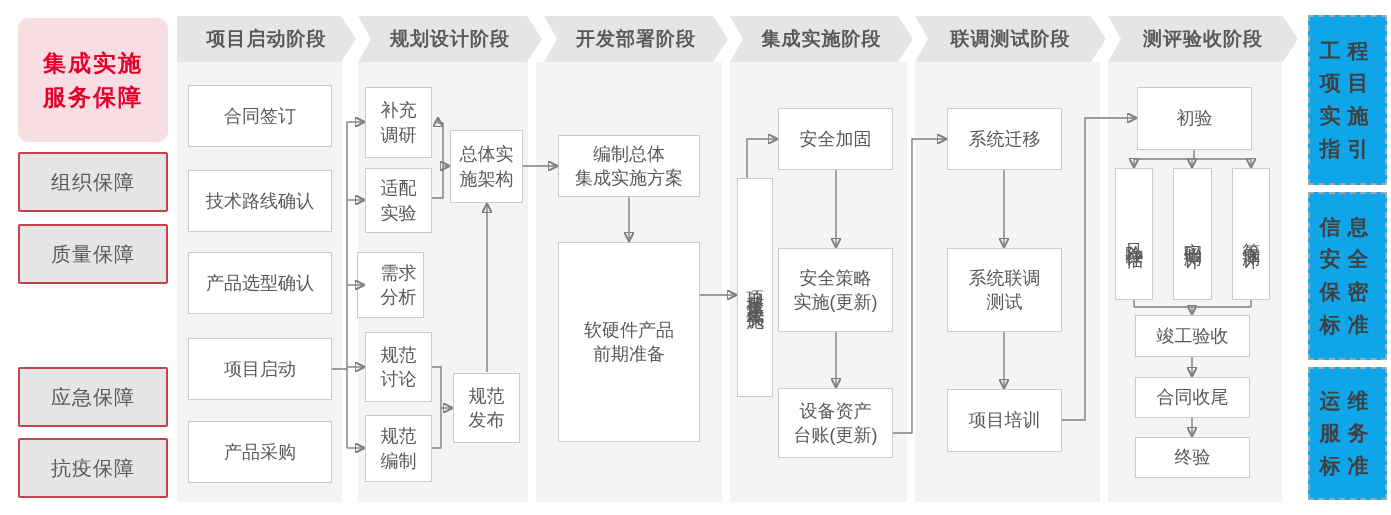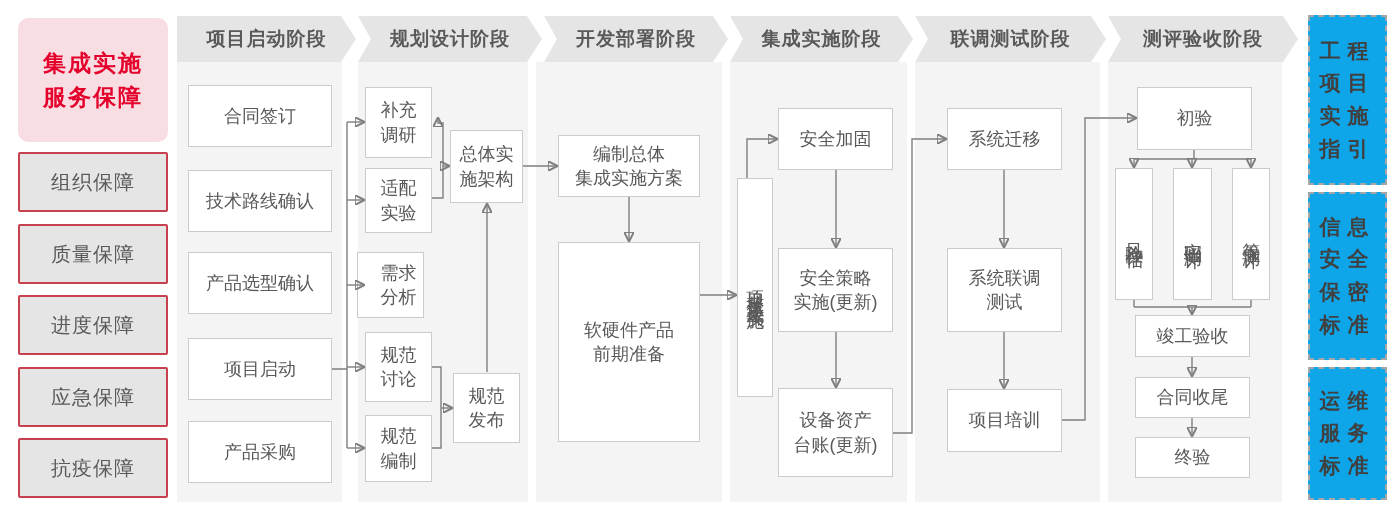--- a/index.html
+++ b/index.html
@@ -57,21 +57,20 @@
   <div class="phase" style="left:358px;width:184px;">规划设计阶段</div>
   <div class="phase" style="left:544px;width:184px;">开发部署阶段</div>
   <div class="phase" style="left:730px;width:183px;">集成实施阶段</div>
   <div class="phase" style="left:915px;width:191px;">联调测试阶段</div>
   <div class="phase" style="left:1108px;width:190px;">测评验收阶段</div>
 
   <div class="title-card">集成实施
 服务保障</div>
   <div class="rail-item" style="top:152px;">组织保障</div>
   <div class="rail-item" style="top:224px;">质量保障</div>
-  <div class="rail-item" style="top:295px;">进度保障</div>
   <div class="rail-item" style="top:367px;">应急保障</div>
   <div class="rail-item" style="top:438px;">抗疫保障</div>
 
   <div class="box" style="left:188px;top:85px;width:144px;height:62px;">合同签订</div>
   <div class="box" style="left:188px;top:170px;width:144px;height:62px;">技术路线确认</div>
   <div class="box" style="left:188px;top:252px;width:144px;height:62px;">产品选型确认</div>
   <div class="box" style="left:188px;top:338px;width:144px;height:62px;">项目启动</div>
   <div class="box" style="left:188px;top:421px;width:144px;height:62px;">产品采购</div>
 
   <div class="box" style="left:365px;top:87px;width:67px;height:71px;">补充
@@ -91,21 +90,21 @@
 
   <div class="box" style="left:558px;top:135px;width:142px;height:62px;">编制总体
 集成实施方案</div>
   <div class="box" style="left:558px;top:242px;width:142px;height:200px;">软硬件产品
 前期准备</div>
 
   <div class="box vbox" style="left:737px;top:178px;width:36px;height:219px;">项目整体集成实施</div>
   <div class="box" style="left:778px;top:108px;width:115px;height:62px;">安全加固</div>
   <div class="box" style="left:778px;top:248px;width:115px;height:84px;">安全策略
 实施(更新)</div>
-  <div class="box" style="left:778px;top:388px;width:115px;height:89px;">设备资产
+  <div class="box" style="left:778px;top:388px;width:115px;height:70px;">设备资产
 台账(更新)</div>
 
   <div class="box" style="left:947px;top:108px;width:115px;height:62px;">系统迁移</div>
   <div class="box" style="left:947px;top:248px;width:115px;height:84px;">系统联调
 测试</div>
   <div class="box" style="left:947px;top:389px;width:115px;height:63px;">项目培训</div>
 
   <div class="box" style="left:1137px;top:87px;width:115px;height:63px;">初验</div>
   <div class="box vbox" style="left:1115px;top:168px;width:38px;height:132px;">风险评估</div>
   <div class="box vbox" style="left:1173px;top:168px;width:39px;height:132px;">密码测评</div>

